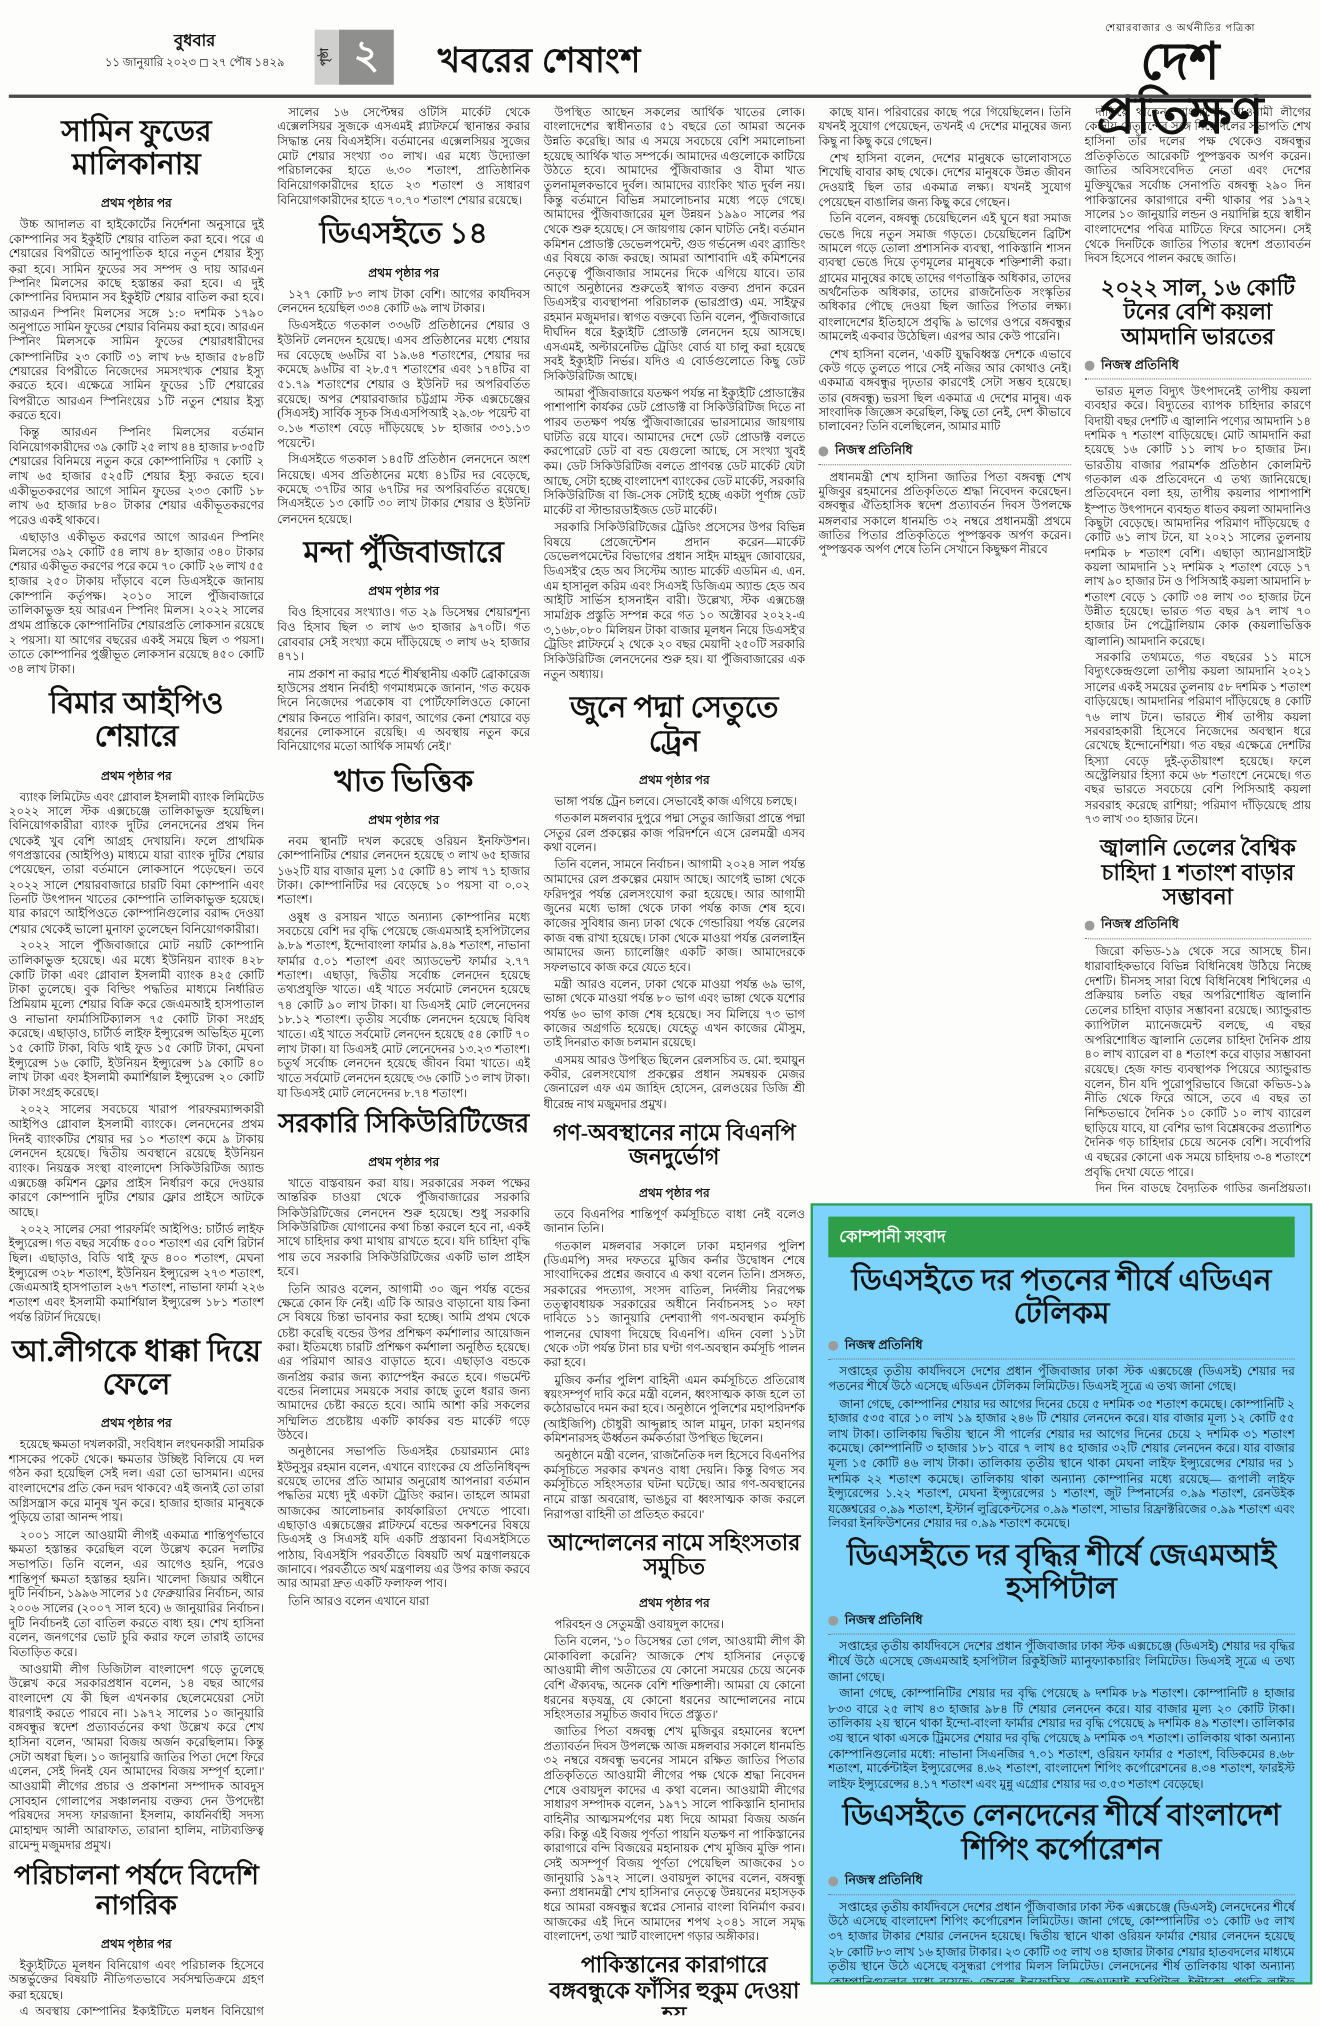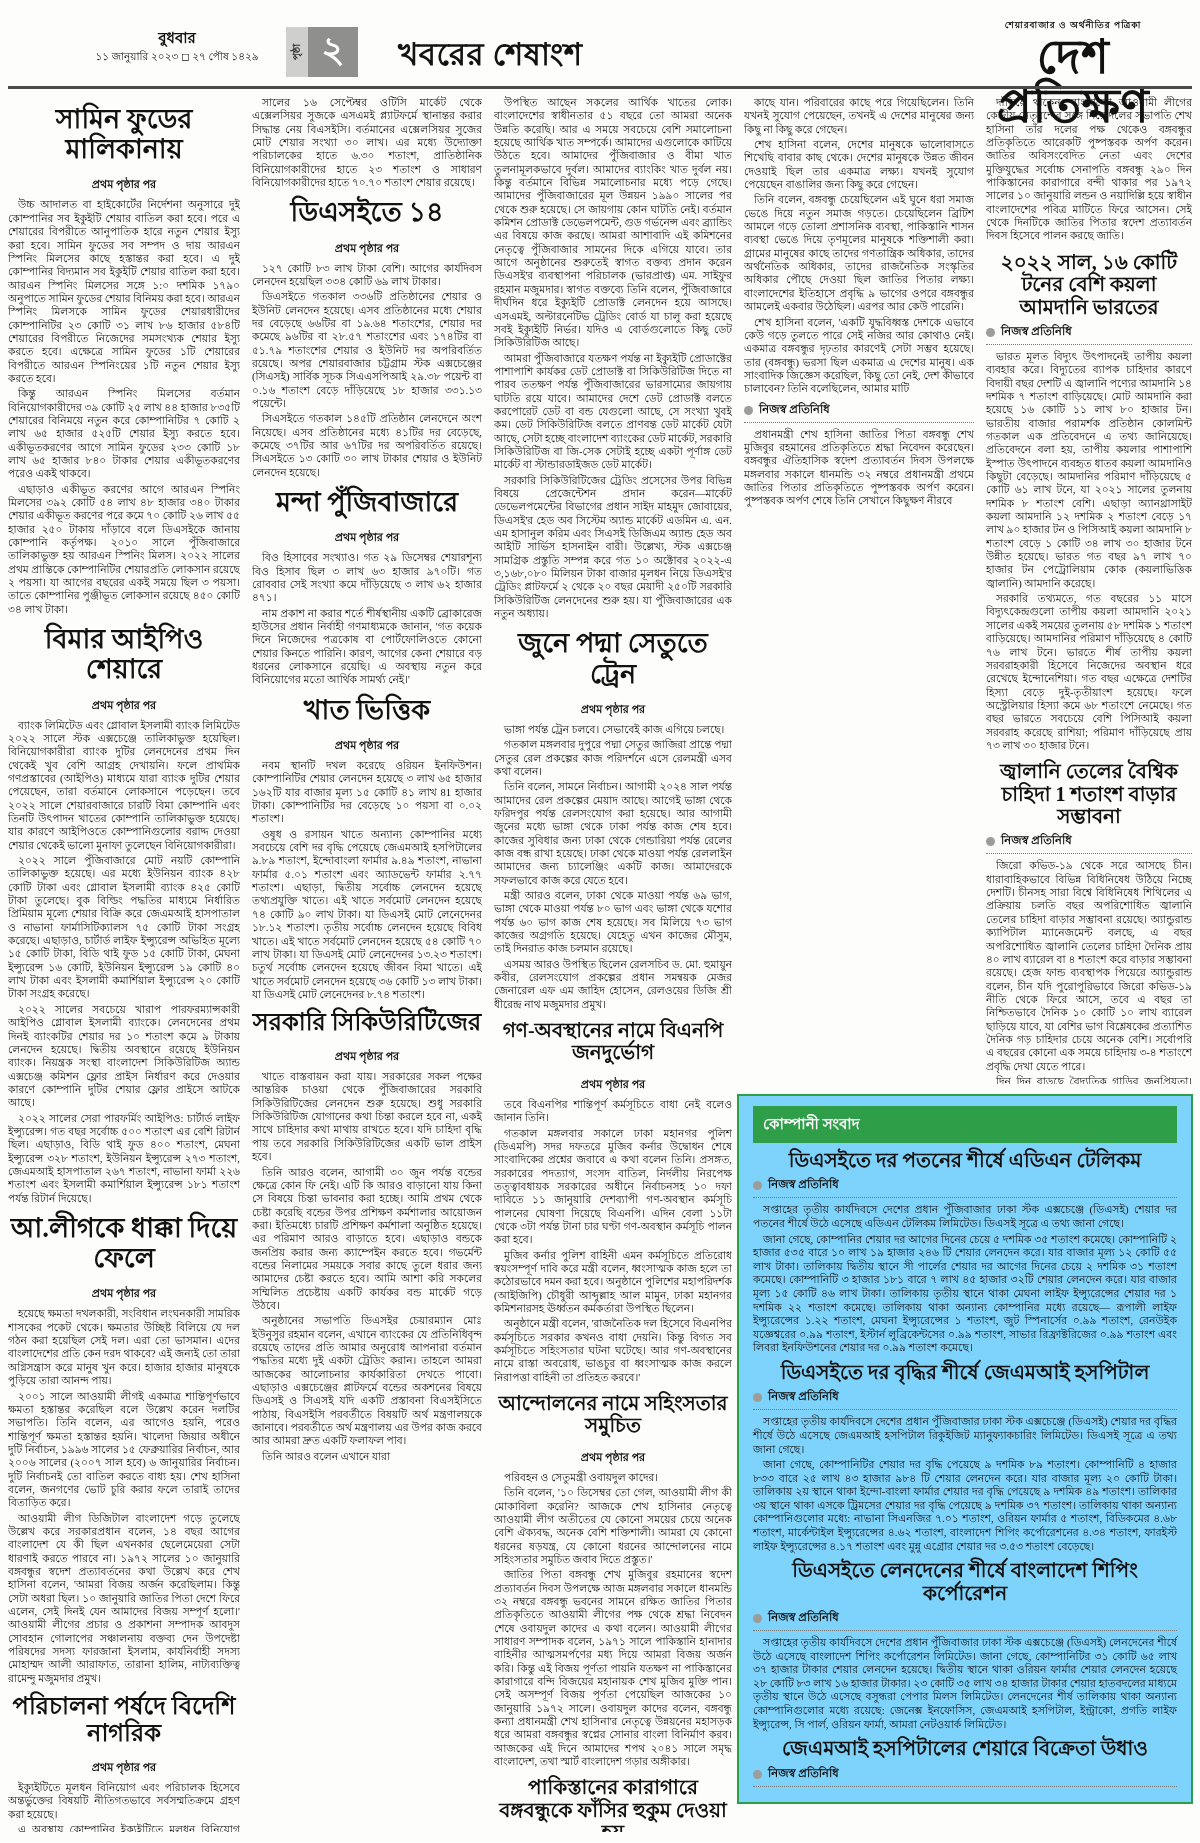--- a/index.html
+++ b/index.html
@@ -10,21 +10,21 @@
   .meta .day{font-weight:bold;font-size:15px;line-height:1.1;}
   .meta .date{font-size:10.5px;margin-top:2px;white-space:nowrap;}
   .page-badge{position:absolute;left:286px;top:27px;display:flex;}
   .page-badge .vlabel{width:22px;height:50px;background:#cfcfcd;color:#2e2e2e;
         writing-mode:vertical-rl;transform:rotate(180deg);font-size:10px;font-weight:bold;
         display:flex;align-items:center;justify-content:center;}
   .page-badge .num{width:50px;height:50px;background:#8f8f8d;color:#fff;font-size:36px;
         font-weight:bold;display:flex;align-items:center;justify-content:center;}
   .section-title{position:absolute;left:398px;top:30px;font-size:31px;font-weight:bold;letter-spacing:.5px;}
   .masthead{position:absolute;right:12px;top:18px;width:230px;text-align:center;}
-  .masthead .tagline{font-size:9px;font-weight:bold;letter-spacing:1px;}
+  .masthead .tagline{font-size:9px;font-weight:normal;letter-spacing:1px;}
   .masthead .name{font-size:47px;font-weight:900;line-height:1.05;letter-spacing:.5px;}
   .header-rule{position:absolute;left:8px;right:8px;top:86px;border-top:3px solid #4a4a4a;}
   
   .col{position:absolute;top:96px;overflow:hidden;text-align:justify;}
   #col1{left:8px;   width:232px;height:1736px;}
   #col2{left:252px; width:230px;height:1736px;}
   #col3{left:494px; width:238px;height:1736px;}
   #col4{left:744px; width:230px;height:988px;}
   #col5{left:986px; width:206px;height:988px;}
   .headline{font-weight:bold;text-align:center;line-height:1.12;margin:8px 0 2px;}
@@ -34,21 +34,21 @@
   .kicker{text-align:center;font-weight:bold;font-size:11px;margin:12px 0 3px;}
   .bp{font-size:10.6px;line-height:1.26;margin:0 0 2px;text-indent:10px;}
   .byline{display:flex;align-items:center;gap:6px;font-weight:bold;font-size:11.5px;margin:5px 0 2px;}
   .byline .dot{width:9px;height:9px;border-radius:50%;background:#9c9c9a;flex:0 0 auto;}
   .dotrule{border-top:1.5px dotted #7a7a78;margin:2px 0 5px;}
   
   .company-box{position:absolute;left:737px;top:1094px;width:456px;height:710px;background:#7dd3fc;
         border:2px solid var(--green,#3aa64a);box-sizing:border-box;padding:10px 14px;overflow:hidden;
         text-align:justify;}
   .box-title{color:#fff;font-weight:bold;font-size:15px;padding:6px 10px;margin:0 0 4px;}
-  .company-box .headline{font-size:20px;margin:6px 0 1px;}
+  .company-box .headline{font-size:27px;margin:6px 0 1px;}
   .company-box .bp{font-size:10.8px;}
 </style>
 </head>
 <body>
 
 <div id="page">
 
   <div class="meta">
     <div class="day">বুধবার</div>
     <div class="date">১১ জানুয়ারি ২০২৩ ◻ ২৭ পৌষ ১৪২৯</div>
@@ -127,21 +127,21 @@
       <div class="kicker">প্রথম পৃষ্ঠার পর</div>
       <div class="body">
           <p class="bp">বিও হিসাবের সংখ্যাও। গত ২৯ ডিসেম্বর শেয়ারশূন্য বিও হিসাব ছিল ৩ লাখ ৬৩ হাজার ৯৭০টি। গত রোববার সেই সংখ্যা কমে দাঁড়িয়েছে ৩ লাখ ৬২ হাজার ৪৭১।</p>
           <p class="bp">নাম প্রকাশ না করার শর্তে শীর্ষস্থানীয় একটি ব্রোকারেজ হাউসের প্রধান নির্বাহী গণমাধ্যমকে জানান, 'গত কয়েক দিনে নিজেদের পত্রকোষ বা পোর্টফোলিওতে কোনো শেয়ার কিনতে পারিনি। কারণ, আগের কেনা শেয়ারে বড় ধরনের লোকসানে রয়েছি। এ অবস্থায় নতুন করে বিনিয়োগের মতো আর্থিক সামর্থ্য নেই।'</p>
         </div>
     </div>
     <div class="article">
       <h2 class="headline h-xl">খাত ভিত্তিক</h2>
       <div class="kicker">প্রথম পৃষ্ঠার পর</div>
       <div class="body">
-          <p class="bp">নবম স্থানটি দখল করেছে ওরিয়ন ইনফিউশন। কোম্পানিটির শেয়ার লেনদেন হয়েছে ৩ লাখ ৬৫ হাজার ১৬২টি যার বাজার মূল্য ১৫ কোটি ৪১ লাখ 81 হাজার টাকা। কোম্পানিটির দর বেড়েছে ১০ পয়সা বা ০.০২ শতাংশ।</p>
+          <p class="bp">নবম স্থানটি দখল করেছে ওরিয়ন ইনফিউশন। কোম্পানিটির শেয়ার লেনদেন হয়েছে ৩ লাখ ৬৫ হাজার ১৬২টি যার বাজার মূল্য ১৫ কোটি ৪১ লাখ ৭১ হাজার টাকা। কোম্পানিটির দর বেড়েছে ১০ পয়সা বা ০.০২ শতাংশ।</p>
           <p class="bp">ওষুধ ও রসায়ন খাতে অন্যান্য কোম্পানির মধ্যে সবচেয়ে বেশি দর বৃদ্ধি পেয়েছে জেএমআই হসপিটালের ৯.৮৯ শতাংশ, ইন্দোবাংলা ফার্মার ৯.৪৯ শতাংশ, নাভানা ফার্মার ৫.০১ শতাংশ এবং অ্যাডভেন্ট ফার্মার ২.৭৭ শতাংশ। এছাড়া, দ্বিতীয় সর্বোচ্চ লেনদেন হয়েছে তথ্যপ্রযুক্তি খাতে। এই খাতে সর্বমোট লেনদেন হয়েছে ৭৪ কোটি ৯০ লাখ টাকা। যা ডিএসই মোট লেনেদেনর ১৮.১২ শতাংশ। তৃতীয় সর্বোচ্চ লেনদেন হয়েছে বিবিধ খাতে। এই খাতে সর্বমোট লেনদেন হয়েছে ৫৪ কোটি ৭০ লাখ টাকা। যা ডিএসই মোট লেনেদেনর ১৩.২৩ শতাংশ। চতুর্থ সর্বোচ্চ লেনদেন হয়েছে জীবন বিমা খাতে। এই খাতে সর্বমোট লেনদেন হয়েছে ৩৬ কোটি ১৩ লাখ টাকা। যা ডিএসই মোট লেনেদেনর ৮.৭৪ শতাংশ।</p>
         </div>
     </div>
     <div class="article">
       <h2 class="headline h-lg">সরকারি সিকিউরিটিজের</h2>
       <div class="kicker">প্রথম পৃষ্ঠার পর</div>
       <div class="body">
           <p class="bp">খাতে বাস্তবায়ন করা যায়। সরকারের সকল পক্ষের আন্তরিক চাওয়া থেকে পুঁজিবাজারের সরকারি সিকিউরিটিজের লেনদেন শুরু হয়েছে। শুধু সরকারি সিকিউরিটিজ যোগানের কথা চিন্তা করলে হবে না, একই সাথে চাহিদার কথা মাথায় রাখতে হবে। যদি চাহিদা বৃদ্ধি পায় তবে সরকারি সিকিউরিটিজের একটি ভাল প্রাইস হবে।</p>
           <p class="bp">তিনি আরও বলেন, আগামী ৩০ জুন পর্যন্ত বন্ডের ক্ষেত্রে কোন ফি নেই। এটি কি আরও বাড়ানো যায় কিনা সে বিষয়ে চিন্তা ভাবনার করা হচ্ছে। আমি প্রথম থেকে চেষ্টা করেছি বন্ডের উপর প্রশিক্ষণ কর্মশালার আয়োজন করা। ইতিমধ্যে চারটি প্রশিক্ষণ কর্মশালা অনুষ্ঠিত হয়েছে। এর পরিমাণ আরও বাড়াতে হবে। এছাড়াও বন্ডকে জনপ্রিয় করার জন্য ক্যাম্পেইন করতে হবে। গভর্মেন্ট বন্ডের নিলামের সময়কে সবার কাছে তুলে ধরার জন্য আমাদের চেষ্টা করতে হবে। আমি আশা করি সকলের সম্মিলিত প্রচেষ্টায় একটি কার্যকর বন্ড মার্কেট গড়ে উঠবে।</p>
           <p class="bp">অনুষ্ঠানের সভাপতি ডিএসইর চেয়ারম্যান মোঃ ইউনুসুর রহমান বলেন, এখানে ব্যাংকের যে প্রতিনিধিবৃন্দ রয়েছে তাদের প্রতি আমার অনুরোধ আপনারা বর্তমান পদ্ধতির মধ্যে দুই একটা ট্রেডিং করান। তাহলে আমরা আজকের আলোচনার কার্যকারিতা দেখতে পাবো। এছাড়াও এক্সচেঞ্জের প্লাটফর্মে বন্ডের অকশনের বিষয়ে ডিএসই ও সিএসই যদি একটি প্রস্তাবনা বিএসইসিতে পাঠায়, বিএসইসি পরবর্তীতে বিষয়টি অর্থ মন্ত্রণালয়কে জানাবে। পরবর্তীতে অর্থ মন্ত্রণালয় এর উপর কাজ করবে আর আমরা দ্রুত একটি ফলাফল পাব।</p>

